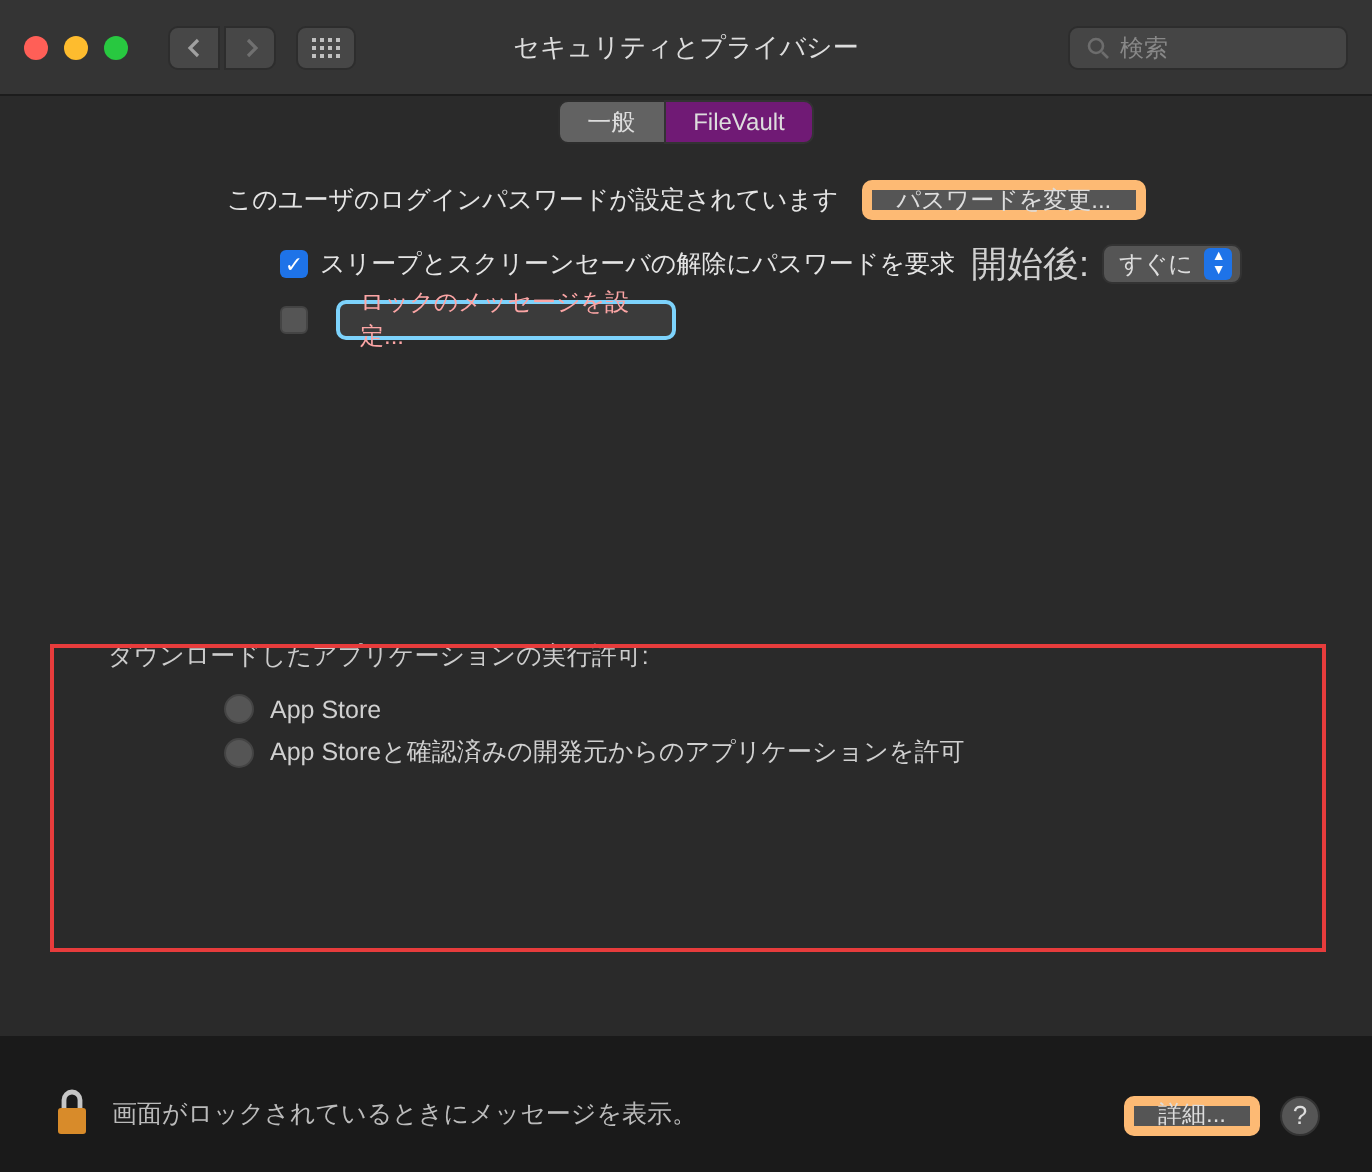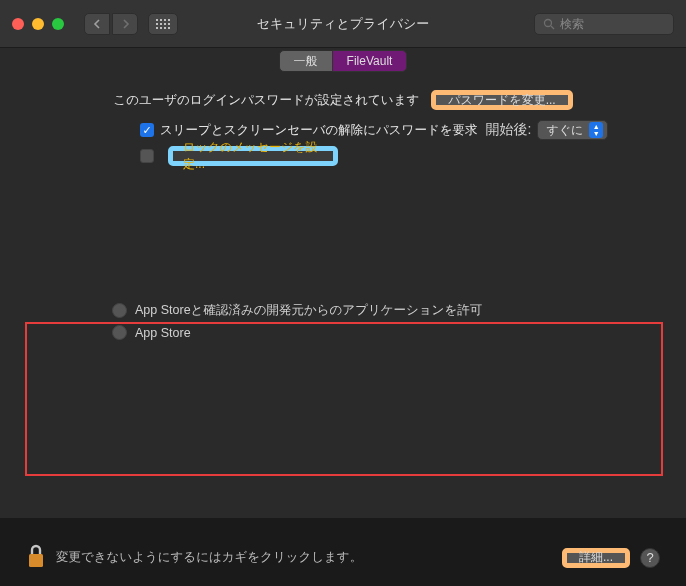--- a/index.html
+++ b/index.html
@@ -133,25 +133,25 @@
   margin-left: 6px;
 }
 .select .arrows {
   width: 14px; height: 16px; margin-left: 6px;
   background: #1e73e8; border-radius: 3px;
   display: flex; flex-direction: column; align-items: center; justify-content: center;
   font-size: 7px; line-height: 7px; color: #fff;
 }
 .disabled-input {
   background: #3b3b3b;
-  border: 5px solid #7dd3fc;
+  border: 2px solid #7dd3fc;
   border-radius: 5px;
   height: 20px;
   padding: 0 10px;
-  color: #eab308;
+  color: #fca5a5;
   font-size: 12px;
   margin-left: 8px;
   display: inline-flex; align-items: center;
   width: 170px;
 }
 .highlight-box {
   position: absolute;
   left: 25px; right: 23px;
   top: 322px; height: 154px;
   border: 2px solid #e73c3c;
@@ -184,21 +184,21 @@
   font-size: 12.5px;
 }
 .lock-icon { margin-right: 10px; }
 .help {
   width: 20px; height: 20px; border-radius: 50%;
   background: #555; border: 1px solid #333;
   display: inline-flex; align-items: center; justify-content: center;
   font-size: 13px; color: #ddd;
   margin-left: 10px;
 }
-.startlabel { margin-left: 8px; font-size: 14px; }
+.startlabel { margin-left: 8px; font-size: 18px; }
 </style>
 </head>
 <body>
 
 <div class="window">
   <div class="titlebar">
     <div class="traffic-lights">
       <div class="tl red"></div>
       <div class="tl yellow"></div>
       <div class="tl green"></div>
@@ -263,38 +263,39 @@
       </span>
     </div>
 
     <div class="row left-pad">
       <span class="checkbox unchecked"></span>
       <span class="disabled-input">ロックのメッセージを設定...</span>
     </div>
 
     <div style="height:130px"></div>
 
-
+    <div class="section-label" style="padding-left:24px">ダウンロードしたアプリケーションの実行許可:</div>
+
+    <div class="radio-row">
+      <span class="radio off"></span>
+      <span>App Store</span>
+    </div>
     <div class="radio-row">
       <span class="radio off"></span>
       <span>App Storeと確認済みの開発元からのアプリケーションを許可</span>
-    </div>
-    <div class="radio-row">
-      <span class="radio off"></span>
-      <span>App Store</span>
     </div>
   </div>
 
   <div class="highlight-box"></div>
 
   <div class="bottom">
     <span class="lock-icon">
       <svg width="20" height="26" viewBox="0 0 20 26">
         <rect x="3" y="11" width="14" height="13" rx="1.5" fill="#d88b2a"></rect>
         <path d="M6 11 V7 a4 4 0 0 1 8 0 V11" stroke="#c6c6c6" stroke-width="2.4" fill="none"></path>
       </svg>
     </span>
-    <span>変更できないようにするにはカギをクリックします。</span>
+    <span>画面がロックされているときにメッセージを表示。</span>
     <span style="margin-left:auto"></span>
     <span class="btn">詳細...</span>
     <span class="help">?</span>
   </div>
 </div>
 
 </body></html>

